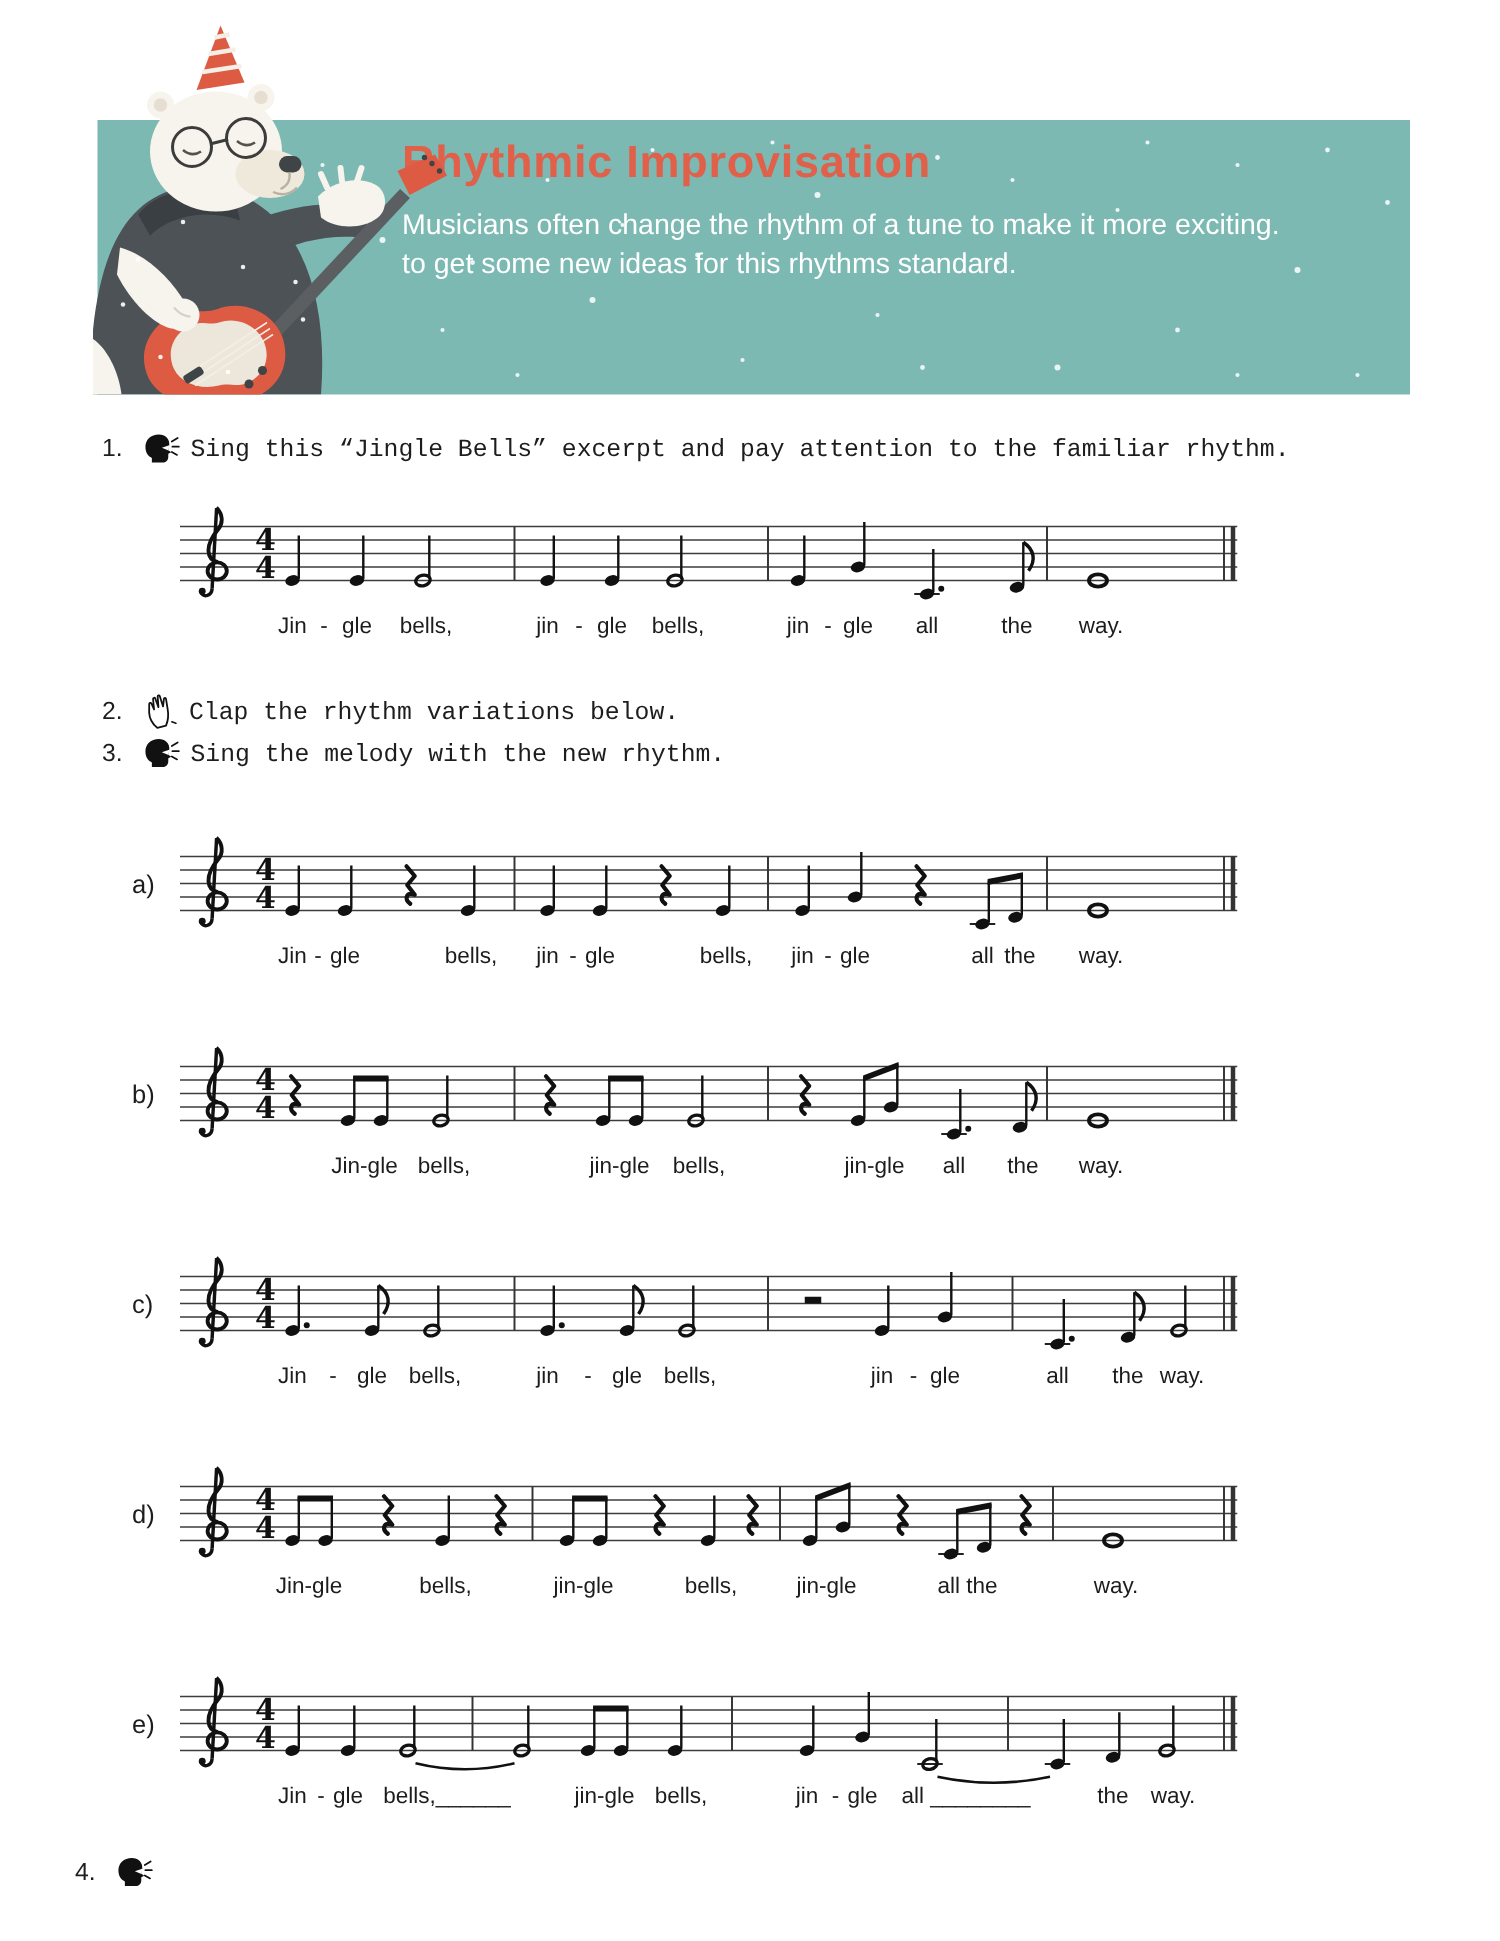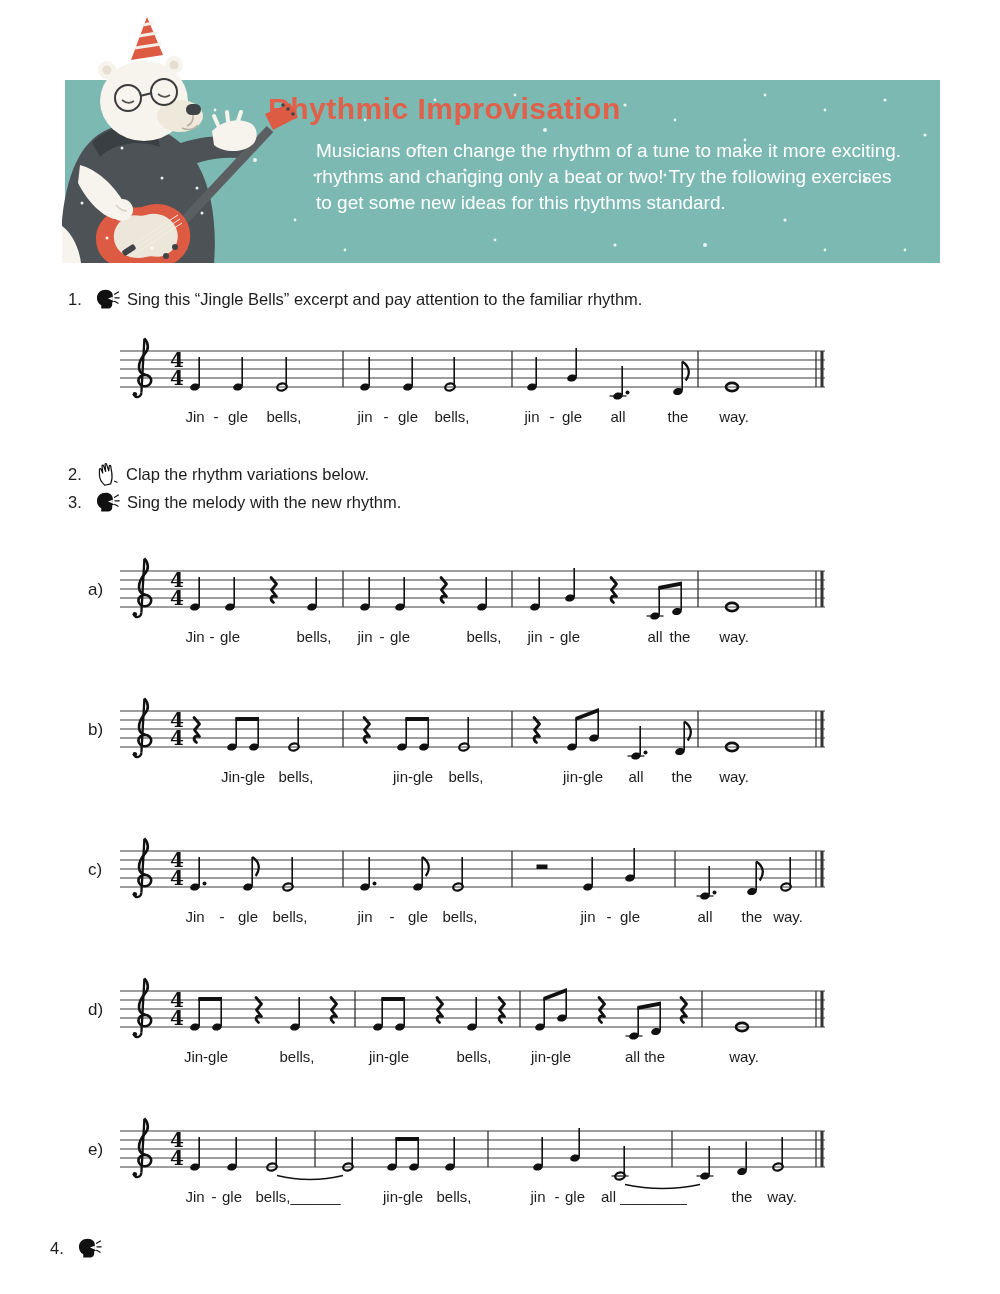--- a/index.html
+++ b/index.html
@@ -1,26 +1,26 @@
 <!DOCTYPE html>
 <html><head>
 <meta charset="utf-8">
 <style>
   html,body{margin:0;padding:0;background:#fff;}
   .page{position:relative;width:1000px;height:1294px;background:#ffffff;
         font-family:"Liberation Sans",sans-serif;color:#1d1d1d;overflow:hidden;}
   .banner{position:absolute;left:65px;top:80px;width:875px;height:183px;}
   .banner-title{position:absolute;left:203px;top:12px;font-size:30px;font-weight:700;
                 letter-spacing:.5px;font-family:"Liberation Sans",sans-serif;}
-  .banner-body{position:absolute;left:203px;top:58px;width:660px;font-size:19px;line-height:26px;margin-left:48px;}
+  .banner-body{position:absolute;left:203px;top:58px;width:660px;font-size:19px;line-height:26px;}
   .snow{position:absolute;left:0;top:0;pointer-events:none;}
   .bear{position:absolute;left:62px;top:13px;}
   .item{position:absolute;display:flex;align-items:center;gap:7px;font-size:16.5px;}
   .item .num{min-width:20px;}
-  .item .txt{white-space:pre-wrap;}
+  .item .txt{white-space:pre-wrap;font-family:Liberation Mono, monospace;}
   .it1{top:288px;left:68px}.it2{top:461px;left:68px}.it3{top:491px;left:68px}.it4{top:1237px;left:50px}
   .staff{position:absolute;left:120px;width:705px;height:100px;}
   .s0{top:331px}.s1{top:551px}.s2{top:691px}.s3{top:831px}.s4{top:971px}.s5{top:1111px}
   .stafflabel{position:absolute;left:88px;font-size:17px;}
   .l1{top:580px}.l2{top:720px}.l3{top:860px}.l4{top:1000px}.l5{top:1140px}
   .icon{display:inline-flex;align-items:center;}
 </style>
 </head>
 <body>
 
@@ -57,21 +57,20 @@
           <circle cx="700" cy="15" r="1.4"></circle>
           <circle cx="820" cy="20" r="1.6"></circle>
         <circle cx="140" cy="110" r="1.4"></circle>
           <circle cx="610" cy="40" r="1.4"></circle>
           <circle cx="760" cy="170" r="1.4"></circle>
       </g>
     </svg>
     <div class="banner-title" id="bannerTitle" style="color: rgb(224, 96, 74);">Rhythmic Improvisation</div>
     <div class="banner-body" id="bannerBody" style="color: rgb(255, 255, 255);">
       <div>Musicians often change the rhythm of a tune to make it more exciting.</div>
-      <div>rhythms and changing only a beat or two! Try the following exercises</div>
       <div>to get some new ideas for this rhythms standard.</div>
     </div>
   </div>
 
   <svg class="bear" width="245" height="250" viewBox="0 0 245 250">
 
     <path d="M-2,250 C-2,170 15,120 60,112 C92,106 122,126 136,152 C150,177 155,212 152,250 Z" fill="#4d5256"></path>
     <path d="M30,130 C45,112 75,108 95,120 L98,134 C78,126 52,130 38,144 Z" fill="#3a3f43"></path>
 
     <path d="M0,250 L0,213 C9,219 17,234 19,250 Z" fill="#f7f4ed"></path>

